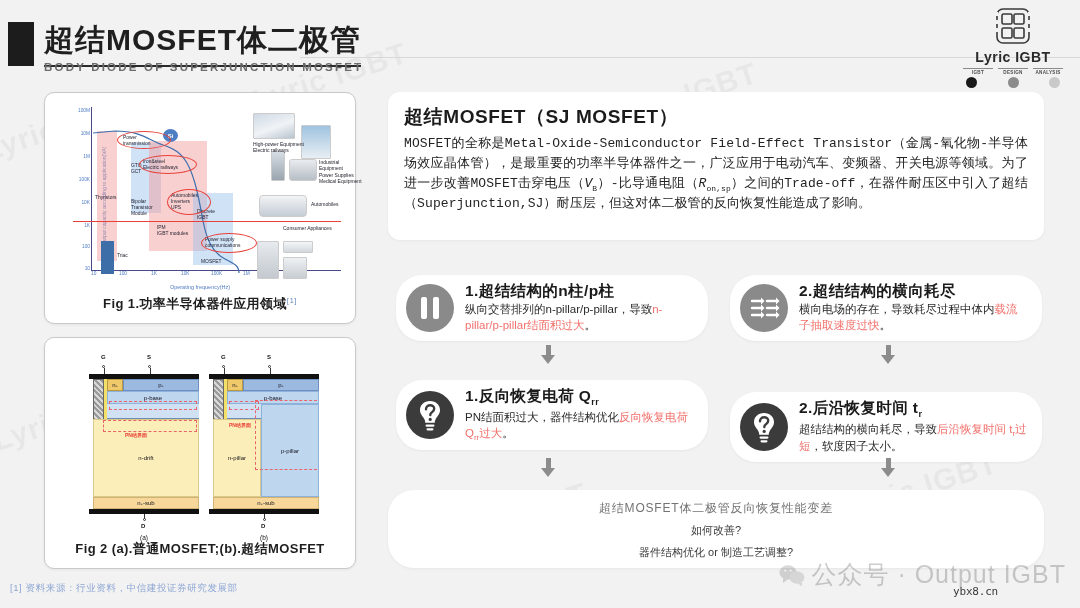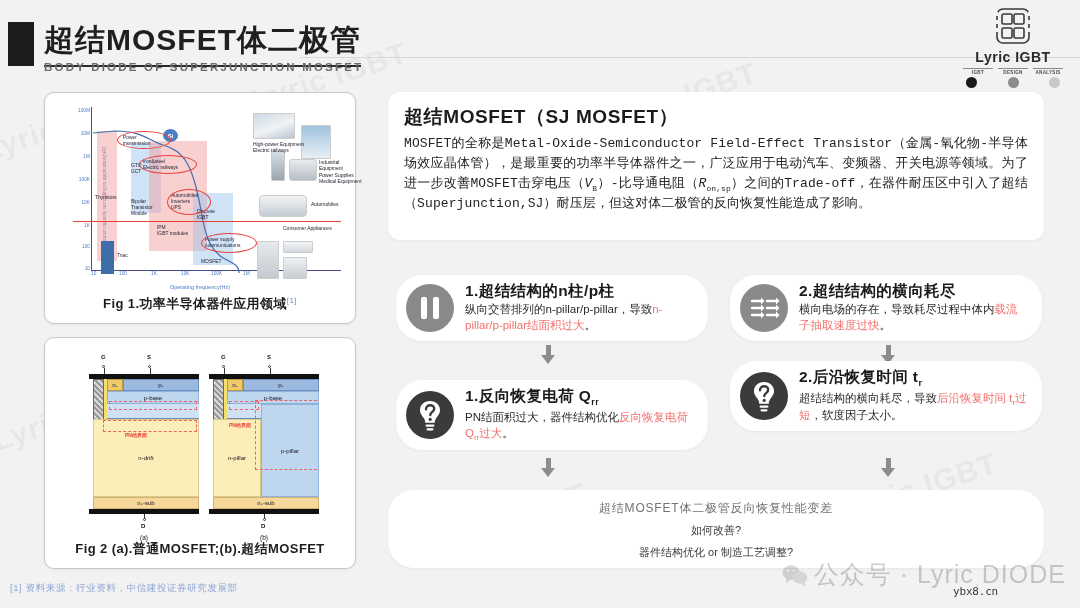--- a/index.html
+++ b/index.html
@@ -394,21 +394,21 @@
         <path d="M20 18.2c0-2.4 1.9-4 4.1-4 2.3 0 4.1 1.5 4.1 3.6 0 2-1.3 2.8-2.4 3.6-1 .7-1.5 1.3-1.5 2.6" fill="none" stroke="#3b3b3b" stroke-width="2.4" stroke-linecap="round"></path>
         <circle cx="24.2" cy="28.4" r="1.6" fill="#3b3b3b"></circle>
       </svg>
     </div>
     <div class="bd">
       <h3><span>1.反向恢复电荷 Q</span><sub>rr</sub></h3>
       <p><span>PN结面积过大，器件结构优化</span><span class="hi"><span>反向恢复电荷 Q</span><sub>rr</sub><span>过大</span></span><span>。</span></p>
     </div>
   </div>
 
-  <div class="card" style="left:730px;top:361px;width:312px;height:70px;align-items:center;">
+  <div class="card" style="left:730px;top:392px;width:312px;height:70px;align-items:center;">
     <div class="ic" style="background:#3b3b3b;">
       <svg viewBox="0 0 48 48" width="48" height="48">
         <path d="M24 10c-6 0-10 4-10 9 0 4 2.5 6 4 8.5 1 1.6 1.2 2.8 1.2 4.2h9.6c0-1.4.2-2.6 1.2-4.2 1.5-2.5 4-4.5 4-8.5 0-5-4-9-10-9z" fill="#fff"></path>
         <rect x="19.5" y="33.5" width="9" height="2.2" rx="1.1" fill="#fff"></rect>
         <rect x="20.5" y="37.2" width="7" height="2.2" rx="1.1" fill="#fff"></rect>
         <path d="M20 18.2c0-2.4 1.9-4 4.1-4 2.3 0 4.1 1.5 4.1 3.6 0 2-1.3 2.8-2.4 3.6-1 .7-1.5 1.3-1.5 2.6" fill="none" stroke="#3b3b3b" stroke-width="2.4" stroke-linecap="round"></path>
         <circle cx="24.2" cy="28.4" r="1.6" fill="#3b3b3b"></circle>
       </svg>
     </div>
     <div class="bd">
@@ -438,18 +438,18 @@
     <div class="wcico">
       <svg viewBox="0 0 26 22" width="26" height="22">
         <ellipse cx="9" cy="8.5" rx="8.6" ry="7.2" fill="#555"></ellipse>
         <polygon points="4,14 4,19 8.5,15.6" fill="#555"></polygon>
         <ellipse cx="18" cy="13.5" rx="7.4" ry="6.2" fill="#777"></ellipse>
         <polygon points="23,18.5 23,22.5 19,19.6" fill="#777"></polygon>
         <circle cx="6.2" cy="6.6" r="1.1" fill="#fff"></circle>
         <circle cx="11.6" cy="6.6" r="1.1" fill="#fff"></circle>
       </svg>
     </div>
-    <span>公众号 · Lyric DIODE</span>
+    <span>公众号 · Output IGBT</span>
   </div>
 
   <div class="ybx">ybx8.cn</div>
 
 </div>
 
 </body></html>

